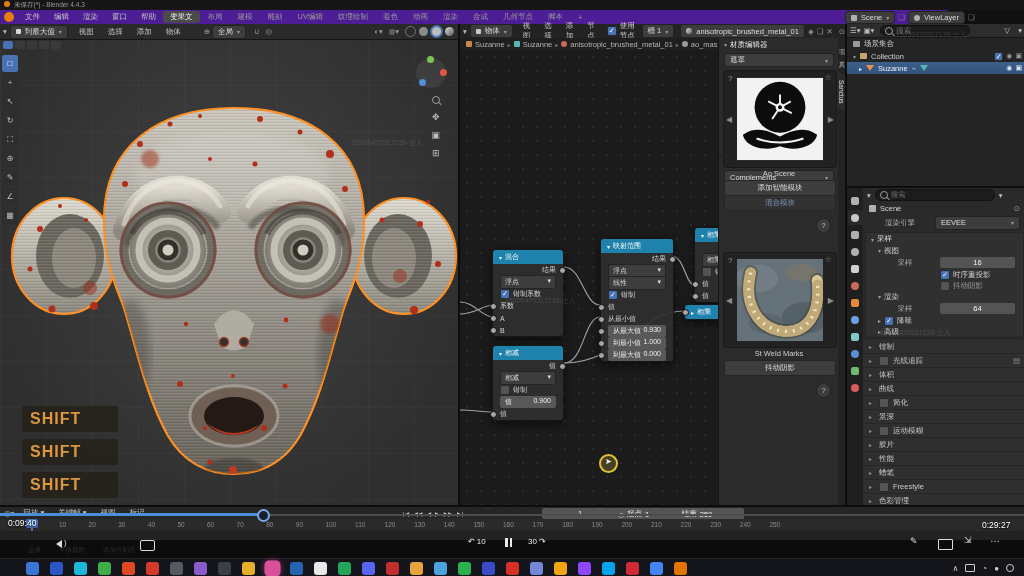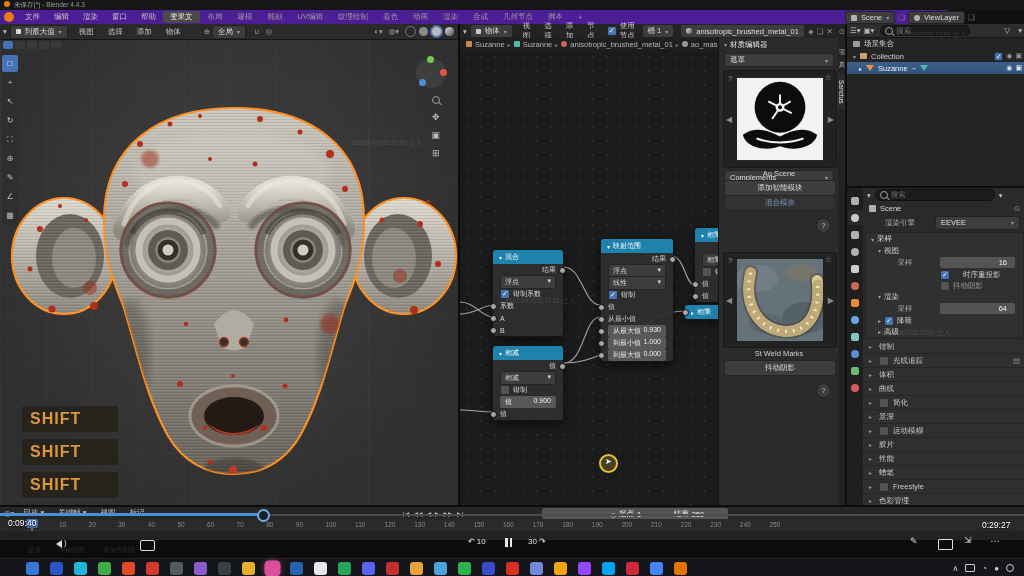--- a/index.html
+++ b/index.html
@@ -28,21 +28,21 @@
   .nfield{flex:1;background:#585858;border-radius:2px;padding:1px 5px;display:flex;justify-content:space-between;color:#f0f0f0;}
   .panel-btn{background:#3d3d3d;border:1px solid #242424;border-radius:3px;text-align:center;
              padding:2px 0;color:#dcdcdc;}
   .pv-arrow{position:absolute;top:50%;transform:translateY(-50%);color:#8a8a8a;font-size:8px;}
   .circle-btn{position:absolute;width:13px;height:13px;border-radius:50%;background:#3d3d3d;border:1px solid #222;
               color:#bbb;text-align:center;line-height:13px;font-size:8px;}
   .sec-row{display:flex;align-items:center;gap:4px;background:#2f2f2f;border-bottom:1px solid #262626;
            height:13px;padding:0 6px;color:#c9c9c9;}
   .sec-row .car{color:#8e8e8e;font-size:6px;width:6px;}
   .prop-label{width:62px;text-align:center;color:#adadad;flex:none;}
-  .val-box{background:#545454;border-radius:2px;color:#f2f2f2;text-align:right;padding:1px 8px;}
+  .val-box{background:#545454;border-radius:2px;color:#f2f2f2;text-align:center;padding:1px 16px;}
   .tick{position:absolute;top:2px;color:#8b8b8b;font-size:6.5px;}
   .tool-btn{width:16px;height:17px;display:flex;align-items:center;justify-content:center;
             color:#c0c0c0;font-size:8px;border-radius:2px;margin:1px 0;background:#2e2e2e;}
   .tool-btn.active{background:#4772b3;color:#fff;}
   .keycast{width:80px;background:rgba(38,34,28,.9);color:#dd983f;font-weight:bold;font-size:16px;
            letter-spacing:1px;padding:4px 8px;margin-bottom:7px;border-radius:2px;font-family:"Liberation Sans",sans-serif;}
   .wm{position:absolute;color:#cdd6de;opacity:.16;font-size:7px;pointer-events:none;white-space:nowrap;}
   .tb-icon{width:13px;height:13px;border-radius:3px;flex:none;}
   .tray-glyph{color:#cfcfcf;font-size:8px;margin-left:7px;}
   .eye-ico{color:#9c9c9c;font-size:7px;margin-left:3px;}
@@ -717,21 +717,21 @@
             <span>采样</span>
         </div>
         <div class="row" style="height:11px;padding:0 12px;gap:3px;">
           <span style="font-size:6px;color:#9a9a9a;">▾</span>
             <span>视图</span>
         </div>
         <div class="row" style="height:13px;padding:0 8px;gap:4px;">
           <span class="prop-label">采样</span>
           <span class="val-box" style="flex:1;">16</span>
         </div>
-        <div class="row" style="height:11px;padding:0 72px 0 74px;gap:13px;">
+        <div class="row" style="height:11px;padding:0 72px 0 74px;gap:3px;">
           <span class="cb on">✓</span>
           <span style="white-space:nowrap;">时序重投影</span>
         </div>
         <div class="row" style="height:11px;padding:0 72px 0 74px;gap:3px;">
           <span class="cb"></span>
           <span style="white-space:nowrap;color:#9a9a9a;">抖动阴影</span>
         </div>
         <div class="row" style="height:11px;padding:0 12px;gap:3px;">
           <span style="font-size:6px;color:#9a9a9a;">▾</span>
             <span>渲染</span>

